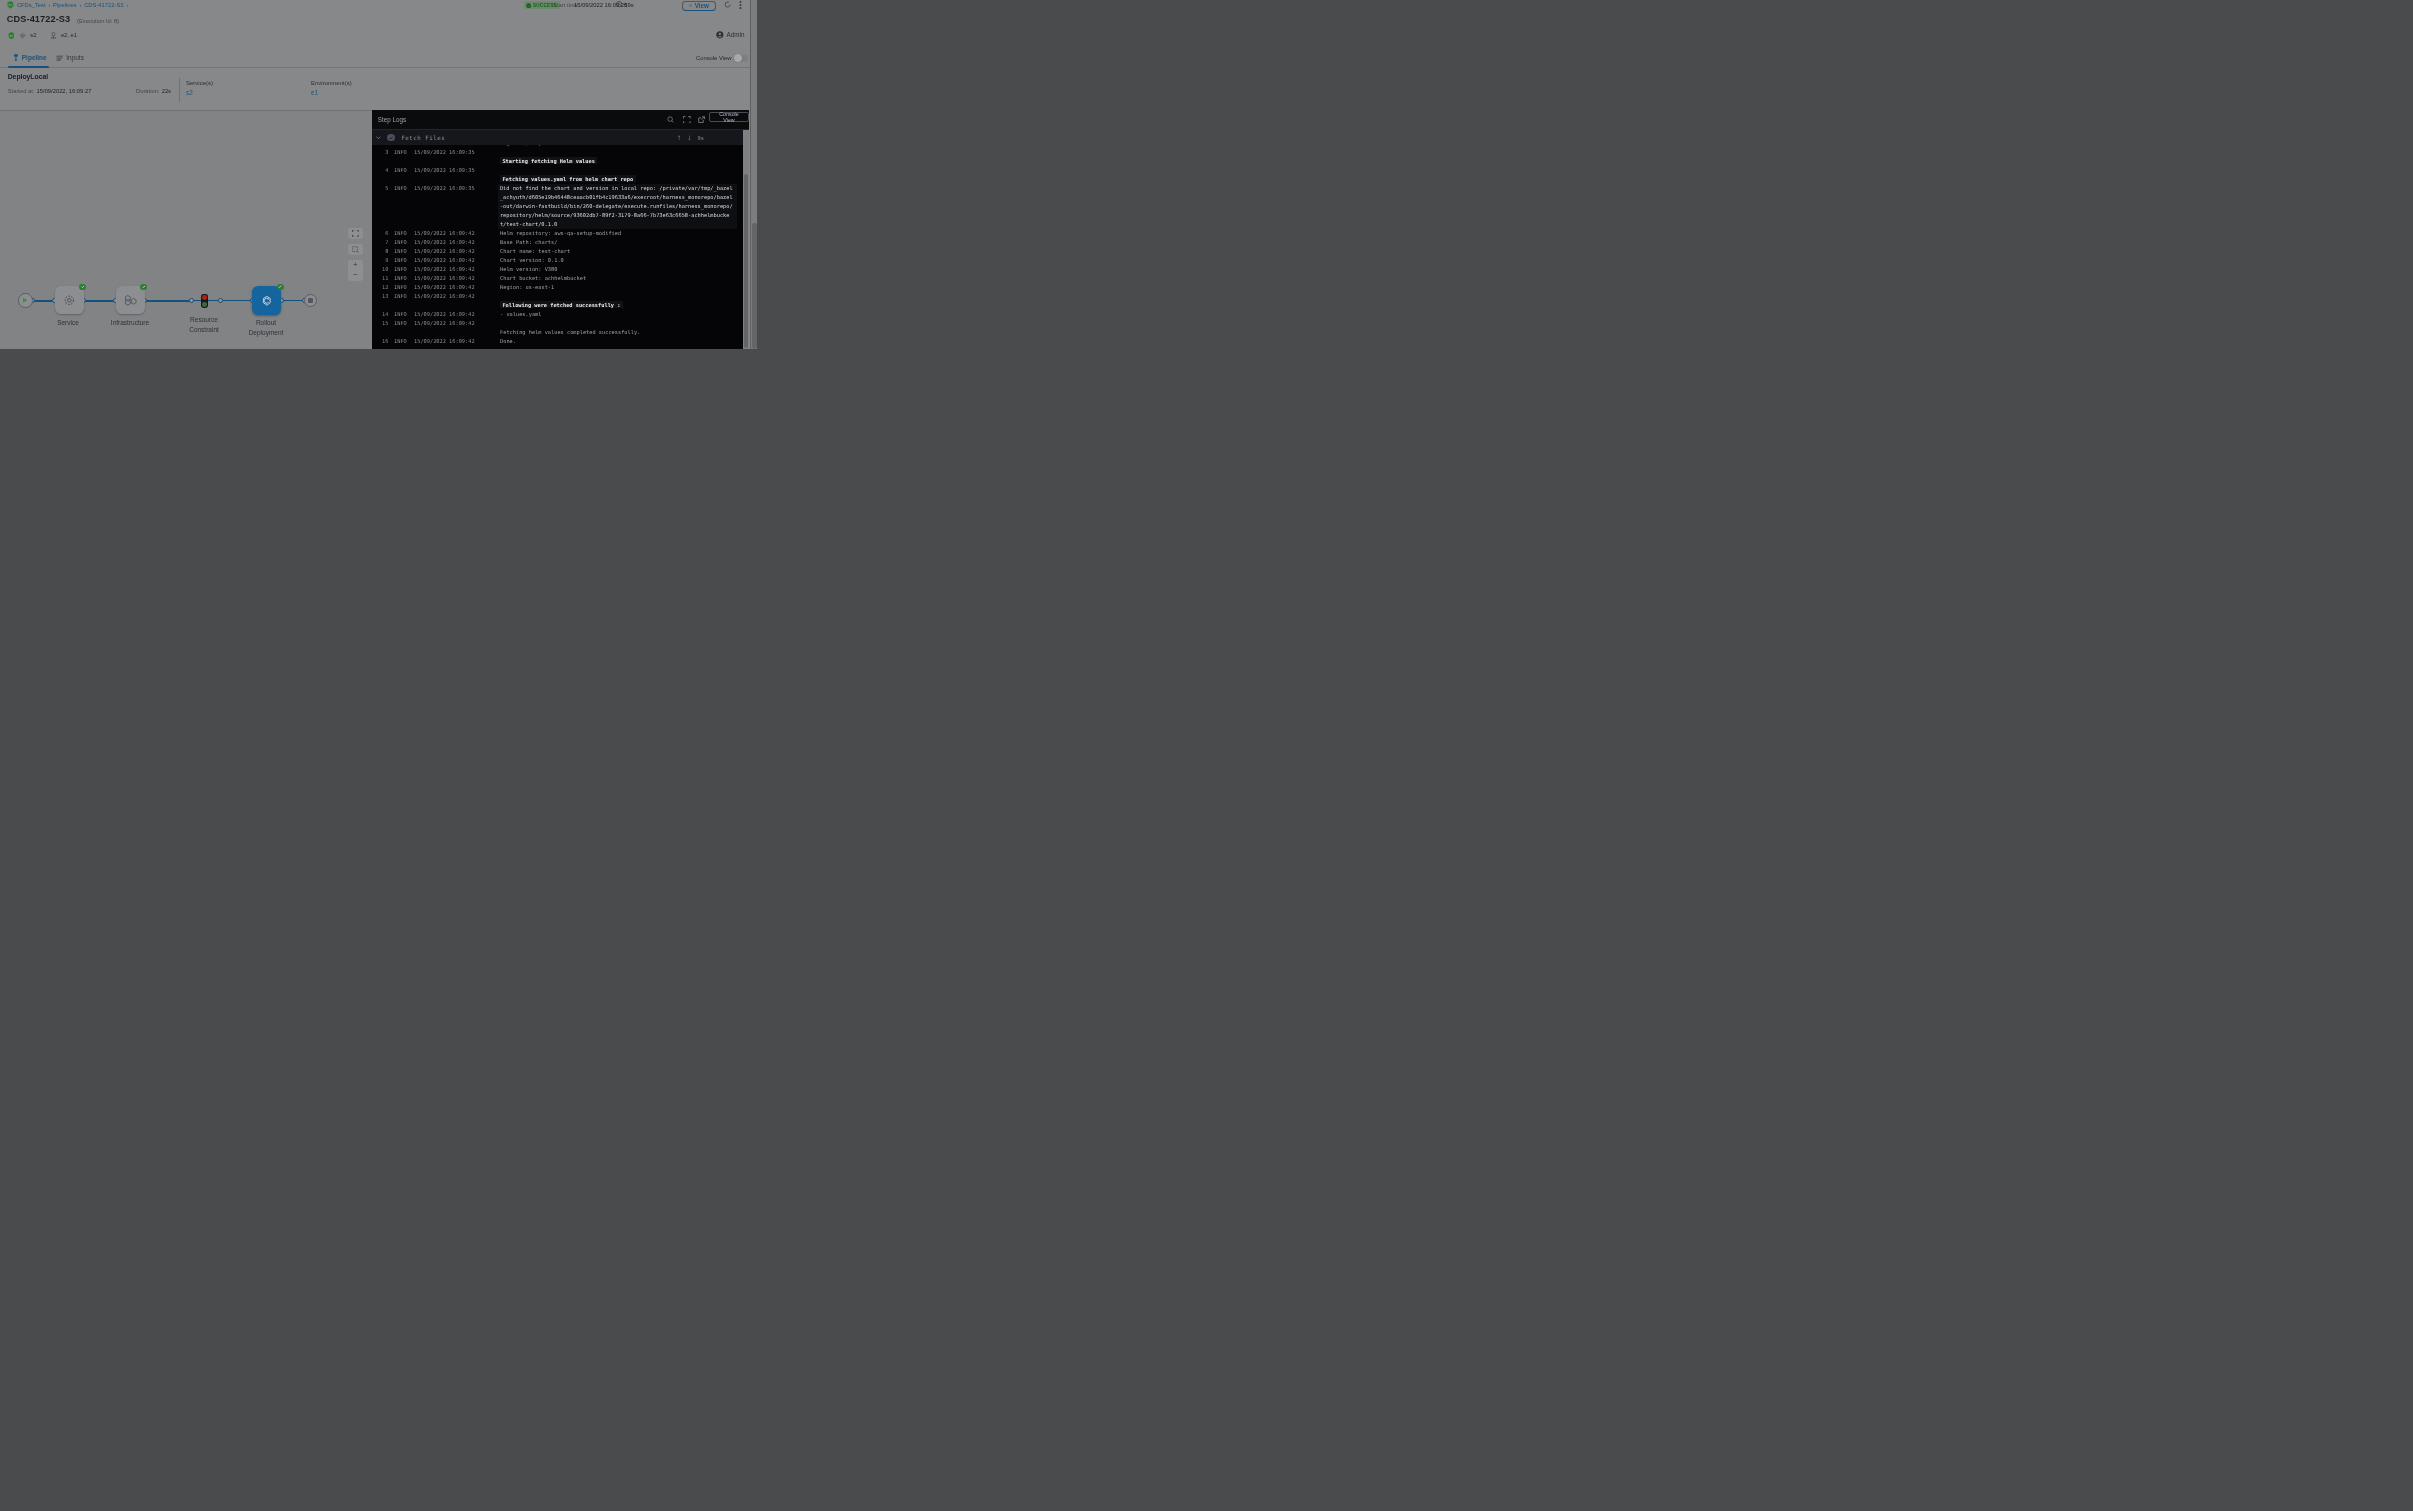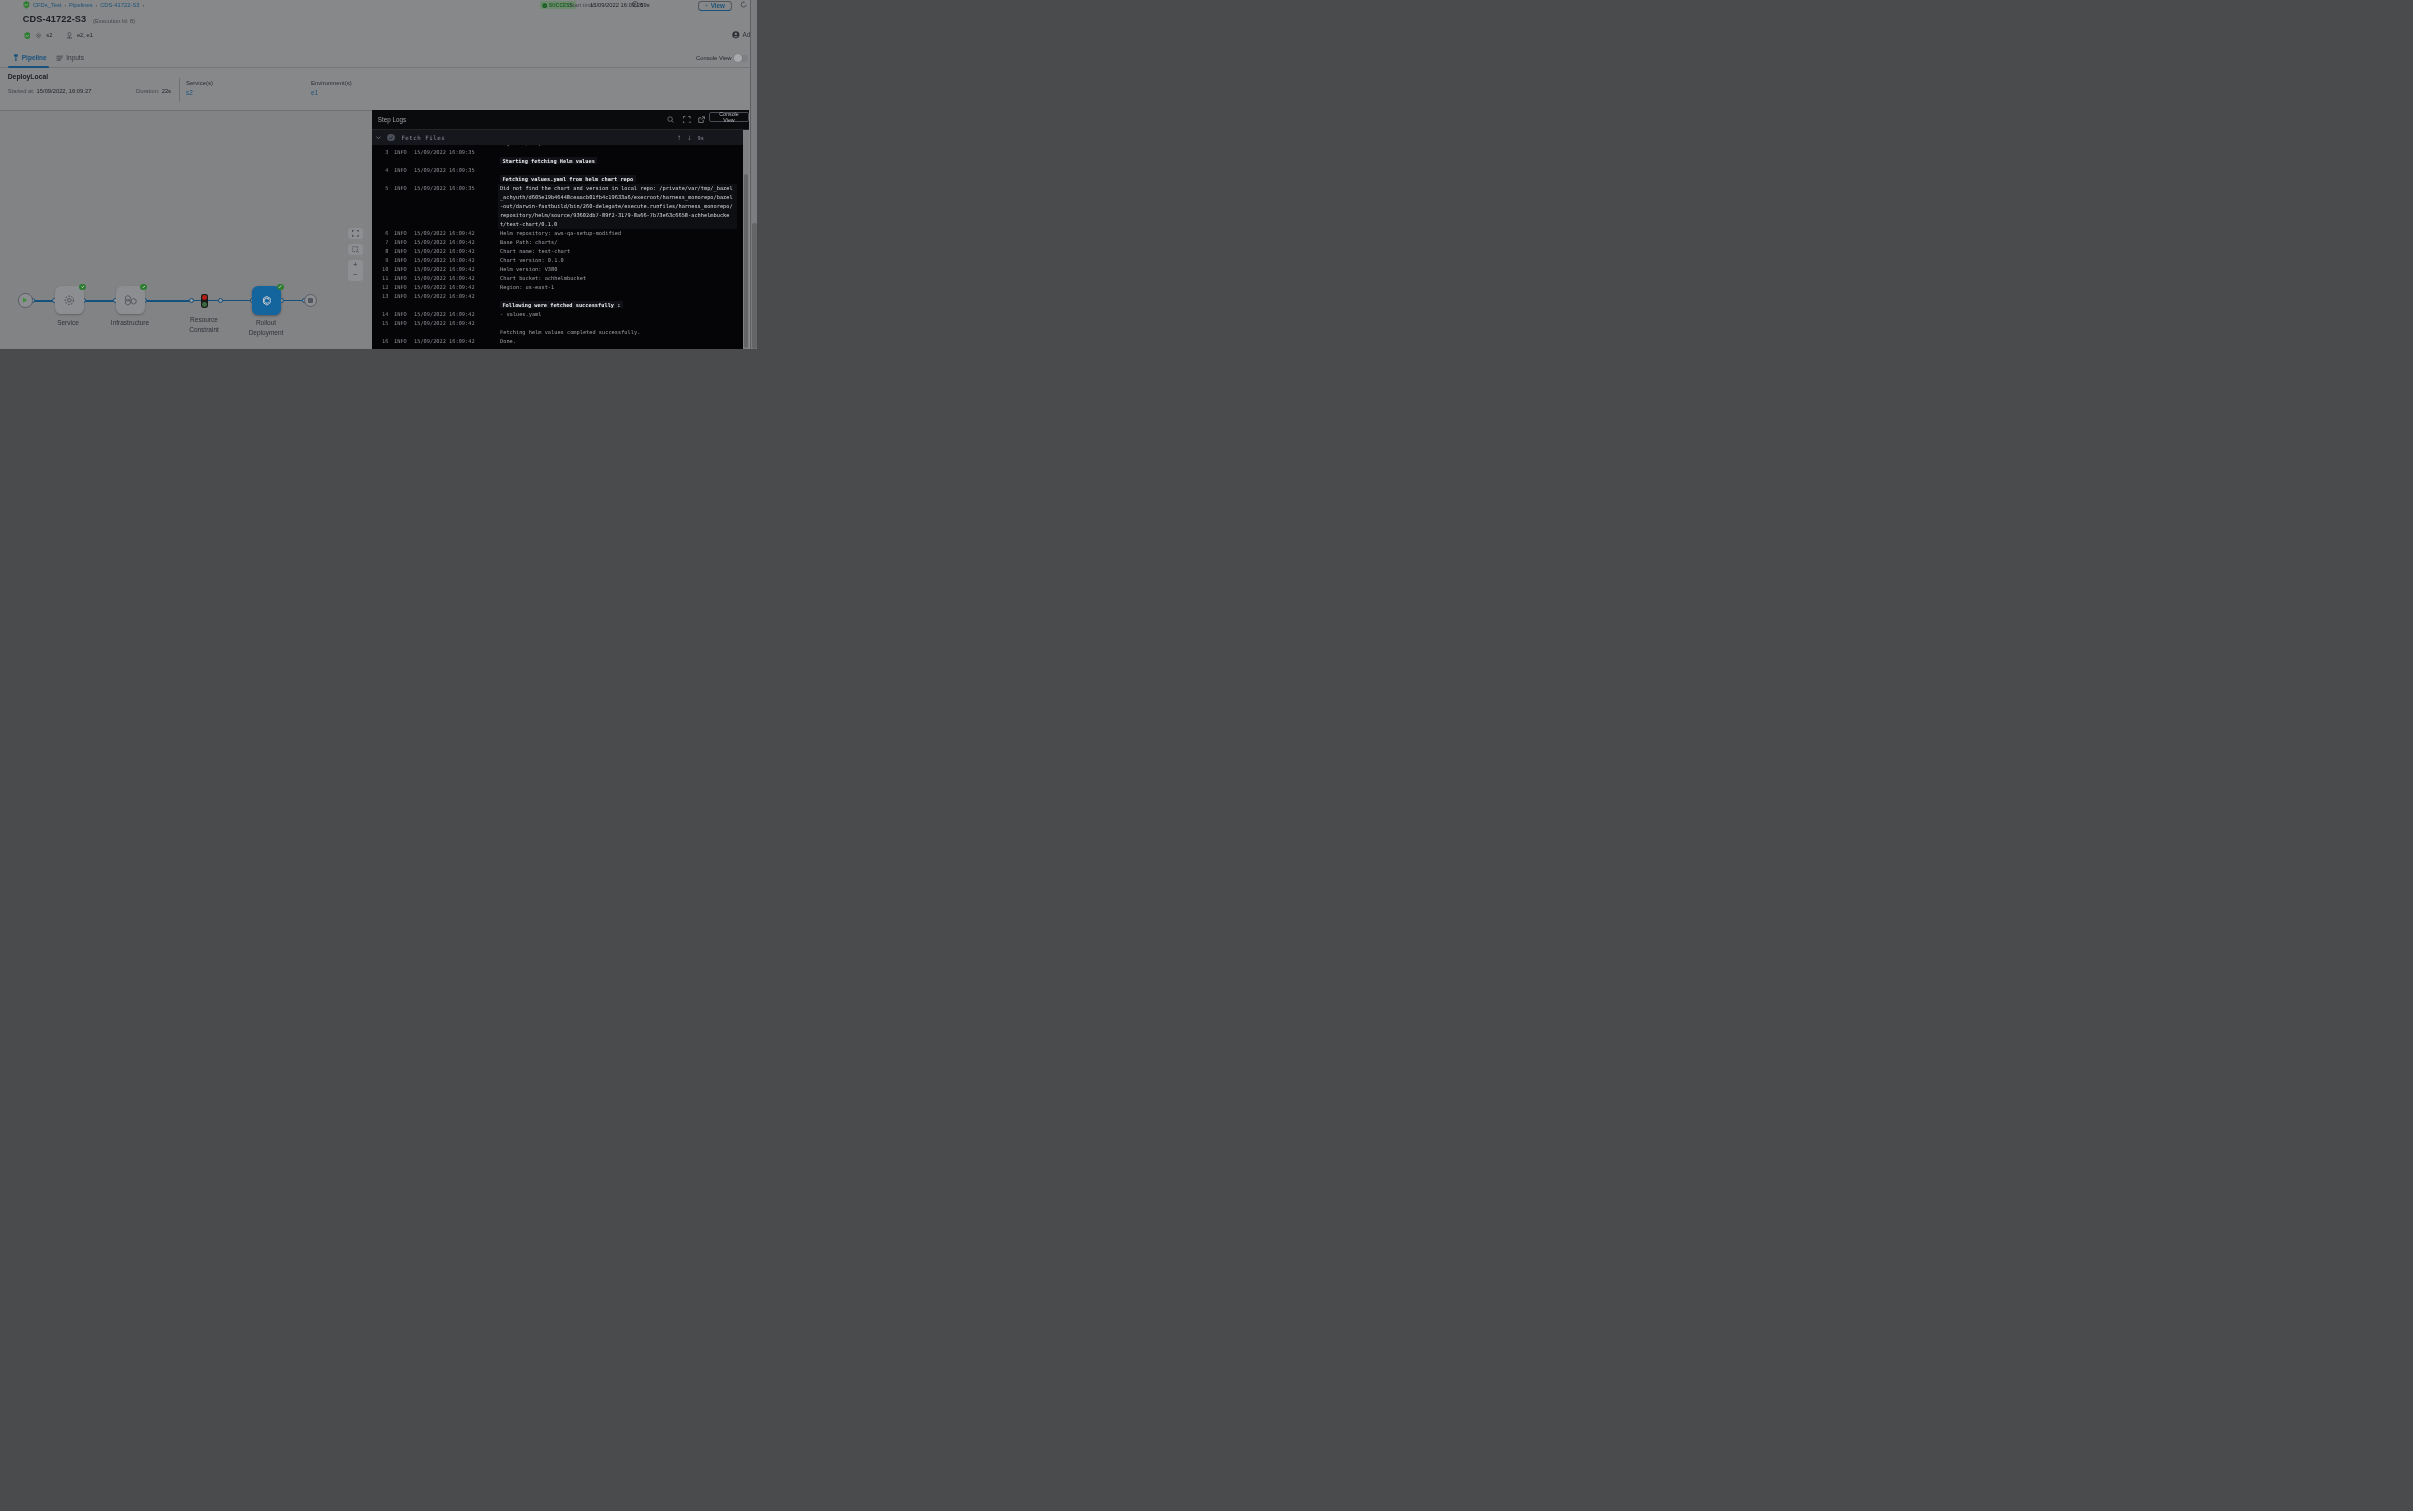--- a/index.html
+++ b/index.html
@@ -1,21 +1,21 @@
 <!DOCTYPE html>
 <html style="font-size:7.7px"><head>
 <meta charset="utf-8">
 <style>
   html,body{margin:0;padding:0;background:#4a4b4d;}
   *{box-sizing:border-box;}
   #app{position:relative;width:757px;height:349px;background:#87888a;overflow:hidden;
        font-family:"Liberation Sans",sans-serif;color:#212329;}
 
   
-  #header{position:absolute;left:16px;top:0;width:750px;height:50px;background:#87888a;padding-left:24px;}
+  #header{position:absolute;left:0;top:0;width:750px;height:50px;background:#87888a;padding-left:24px;}
   #breadcrumb{position:absolute;left:7.2px;top:1.4px;display:flex;align-items:center;gap:2.9px;font-size:5.8px;}
   #breadcrumb .bc-link{color:#1d5378;cursor:pointer;}
   #breadcrumb .bc-sep{color:#4e5054;font-size:5.3px;}
   .harness-logo{width:6.8px;height:7.7px;display:inline-block;}
   #page-title{position:absolute;left:6.8px;top:14px;font-size:9.2px;font-weight:bold;color:#1b1e24;letter-spacing:0.1px;}
   #exec-id{position:absolute;left:77px;top:18px;font-size:5.8px;color:#44464c;}
   #meta-row{position:absolute;left:7.7px;top:31px;height:8.7px;display:flex;align-items:center;gap:4.3px;font-size:5.8px;color:#26282e;}
   .meta-ic{color:#3a3c42;display:inline-flex;}
   
   #status-badge{position:absolute;left:524px;top:1.4px;height:7.7px;padding:0 3.4px 0 1.9px;border-radius:1.4px;

